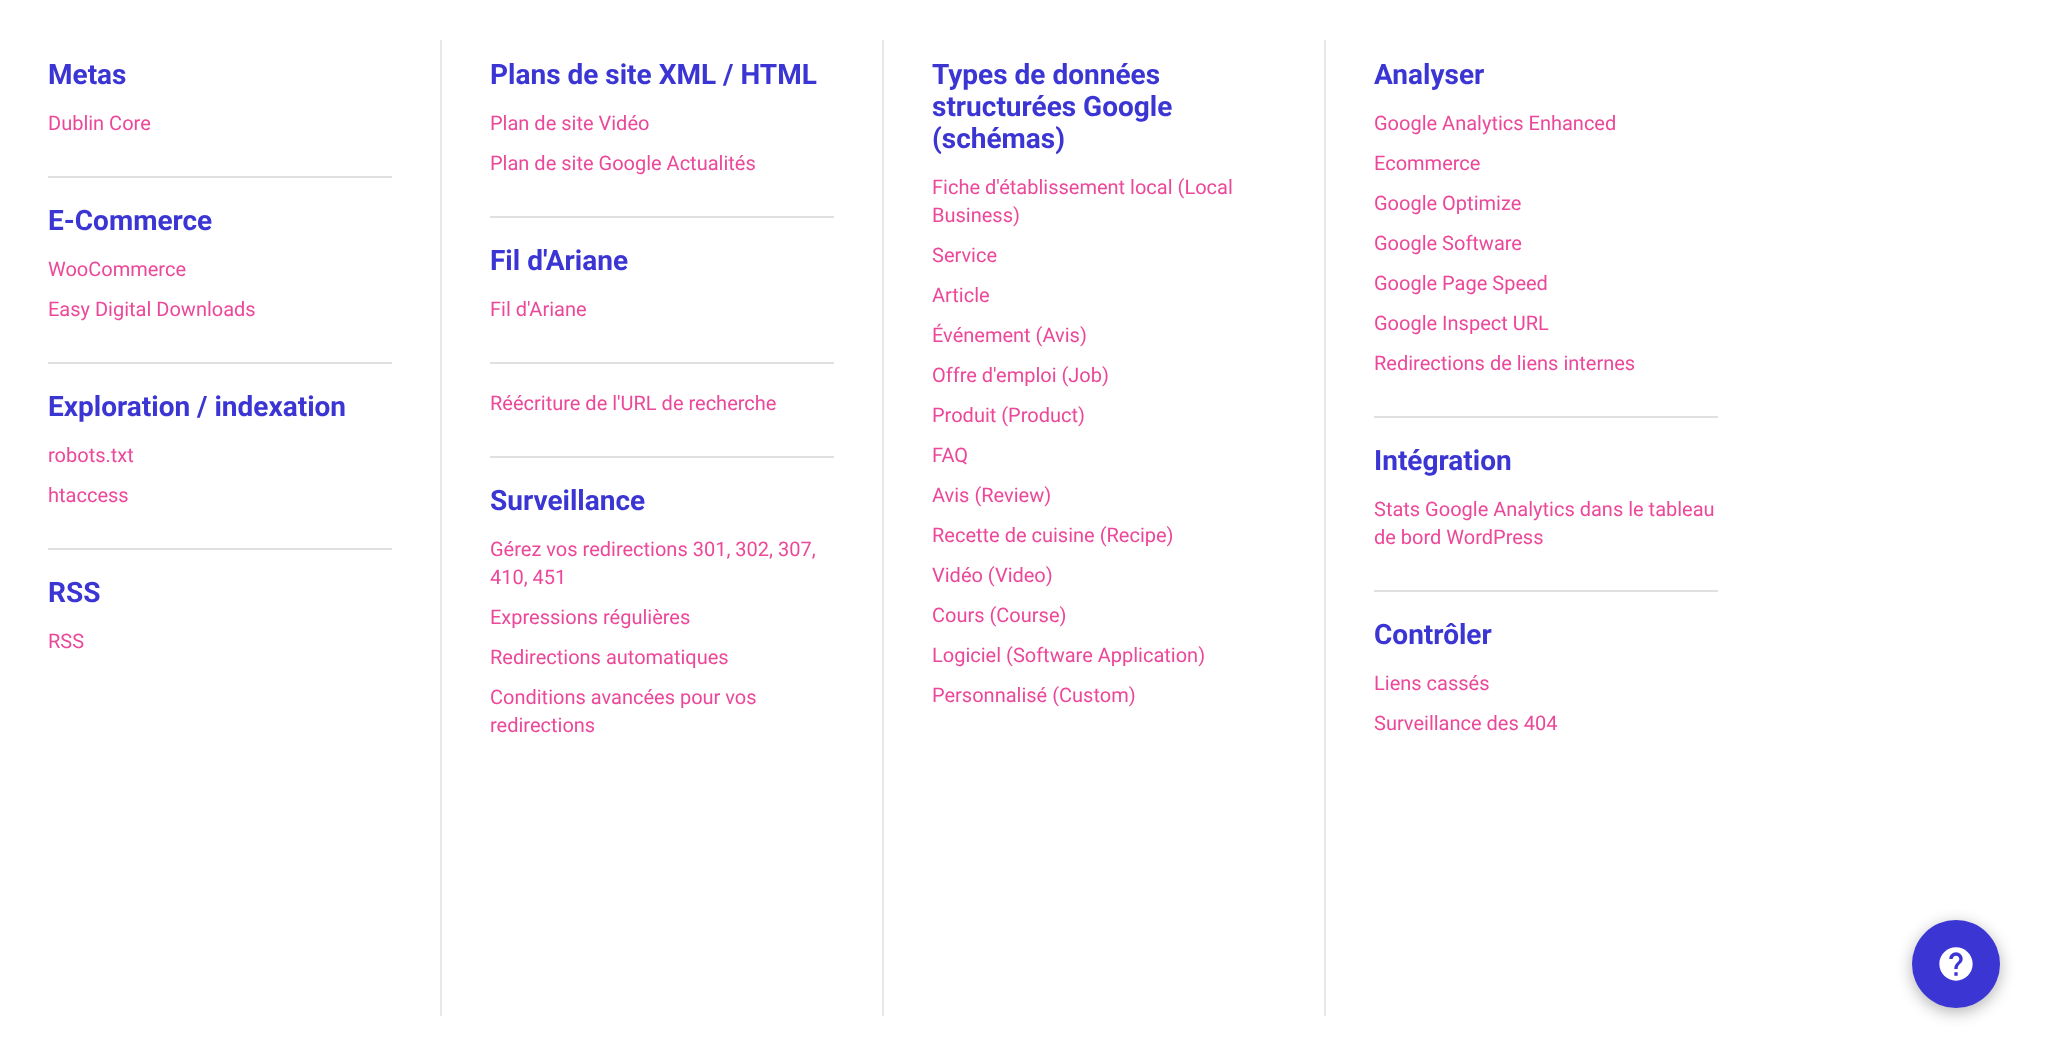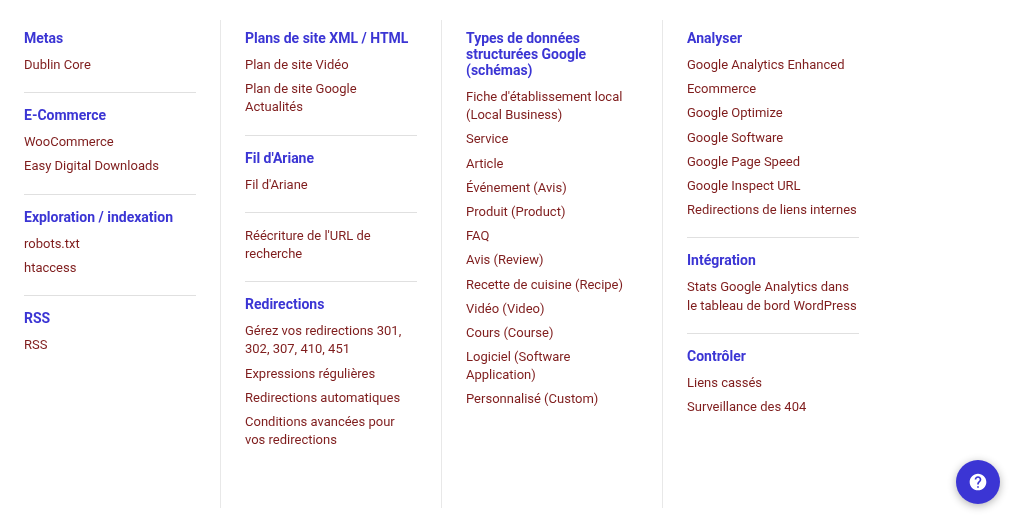--- a/index.html
+++ b/index.html
@@ -26,22 +26,22 @@
     .section {
       margin-bottom: 18px;
     }
     .section-title {
       color: #3b35d4;
       font-weight: 700;
       font-size: 14px;
       margin-bottom: 10px;
     }
     .section-item {
-      color: #7f1d1d;
-      font-size: 13px;
+      color: #ec4899;
+      font-size: 10px;
       margin-bottom: 6px;
       line-height: 1.4;
       cursor: pointer;
     }
     .divider {
       border: none;
       border-top: 1px solid #e0e0e0;
       margin: 14px 0;
     }
     .fab-button {
@@ -98,34 +98,35 @@
       <div class="section">
         <div class="section-title">Fil d'Ariane</div>
         <div class="section-item">Fil d'Ariane</div>
       </div>
       <hr class="divider">
       <div class="section">
         <div class="section-item">Réécriture de l'URL de recherche</div>
       </div>
       <hr class="divider">
       <div class="section">
-        <div class="section-title">Redirections</div>
+        <div class="section-title">Surveillance</div>
         <div class="section-item">Gérez vos redirections 301, 302, 307, 410, 451</div>
         <div class="section-item">Expressions régulières</div>
         <div class="section-item">Redirections automatiques</div>
         <div class="section-item">Conditions avancées pour vos redirections</div>
       </div>
     </div>
     <div class="column">
       <div class="section">
         <div class="section-title">Types de données structurées Google (schémas)</div>
         <div class="section-item">Fiche d'établissement local (Local Business)</div>
         <div class="section-item">Service</div>
         <div class="section-item">Article</div>
         <div class="section-item">Événement (Avis)</div>
+        <div class="section-item">Offre d'emploi (Job)</div>
         <div class="section-item">Produit (Product)</div>
         <div class="section-item">FAQ</div>
         <div class="section-item">Avis (Review)</div>
         <div class="section-item">Recette de cuisine (Recipe)</div>
         <div class="section-item">Vidéo (Video)</div>
         <div class="section-item">Cours (Course)</div>
         <div class="section-item">Logiciel (Software Application)</div>
         <div class="section-item">Personnalisé (Custom)</div>
       </div>
     </div>

